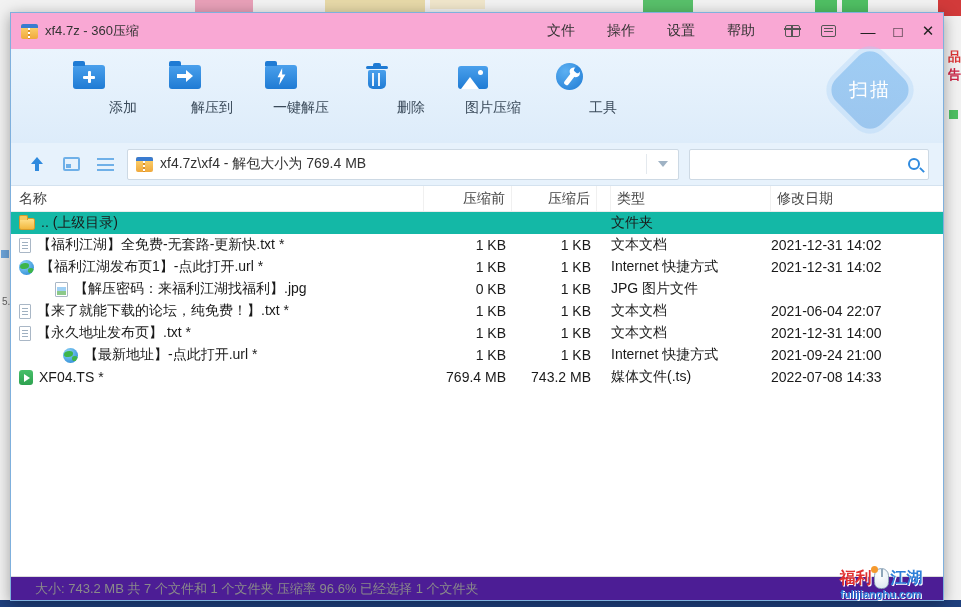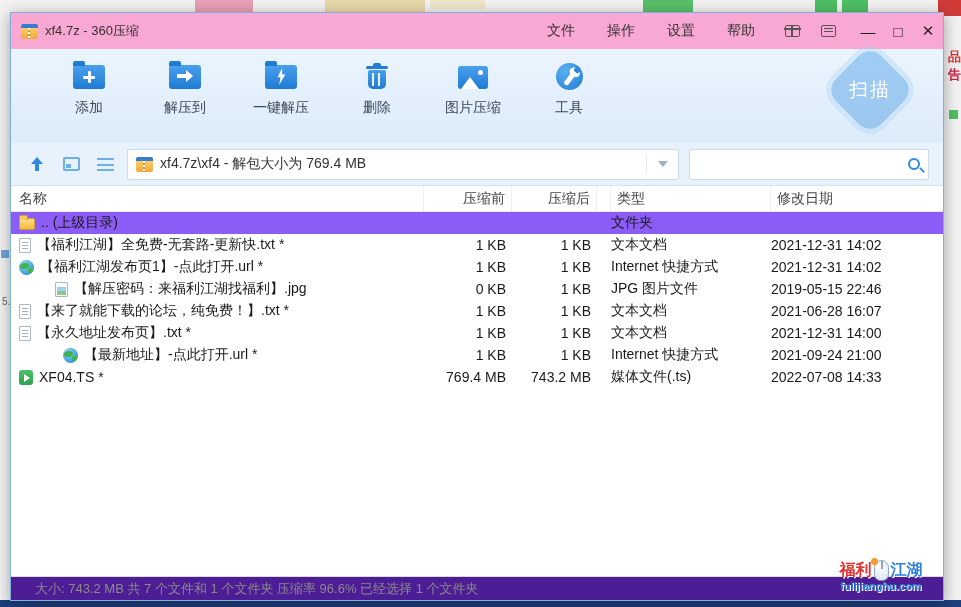--- a/index.html
+++ b/index.html
@@ -26,21 +26,21 @@
   .gift:before { content:''; position:absolute; left:-2px; top:2px; right:-2px; height:2px; background:#555; }
   .gift:after { content:''; position:absolute; left:5px; top:0; bottom:0; width:2px; background:#555; }
   .feedback { width:15px; height:12px; border:1.5px solid #555; border-radius:2px; position:relative; }
   .feedback:after { content:''; position:absolute; left:2px; right:2px; top:2px; height:5px;
     background:repeating-linear-gradient(to bottom,#555 0 1px,transparent 1px 3px); }
   .win-controls { display:flex; margin-left:10px; }
   .win-btn { width:30px; height:30px; display:flex; align-items:center; justify-content:center; font-size:15px; color:#222; }
 
   
   .toolbar { height:94px; background:linear-gradient(#eaf4fd,#ddecfa); display:flex; align-items:flex-start; padding:8px 0 0 30px; position:relative; flex:0 0 auto; }
-  .tool-btn { width:96px; text-align:center; cursor:default; }
+  .tool-btn { width:96px; text-align:right; cursor:default; }
   .tool-label { font-size:14px; color:#3a4a5a; }
   .tbi { width:38px; height:38px; position:relative; margin:0 auto 4px; }
   .fold { position:absolute; left:3px; top:8px; width:32px; height:24px; background:linear-gradient(#4aa0ec,#1f7bd4); border-radius:3px; }
   .fold:before { content:''; position:absolute; top:-4px; left:0; width:12px; height:5px; background:#1f7bd4; border-radius:2px 2px 0 0; }
   .plus { position:absolute; left:13px; top:14px; width:12px; height:12px; }
   .plus:before { content:''; position:absolute; left:5px; top:0; width:3px; height:12px; background:#fff; border-radius:1px; }
   .plus:after { content:''; position:absolute; left:0; top:5px; width:12px; height:3px; background:#fff; border-radius:1px; }
   .arrow-r { position:absolute; left:11px; top:17px; width:9px; height:4px; background:#fff; }
   .arrow-r:after { content:''; position:absolute; left:9px; top:-4px; border-left:7px solid #fff; border-top:6px solid transparent; border-bottom:6px solid transparent; }
   .bolt { position:absolute; left:13px; top:11px; width:13px; height:17px; background:#fff;
@@ -87,21 +87,21 @@
   .mag:after { content:''; position:absolute; left:9px; top:9px; width:6px; height:2px; background:#2f8ade; transform:rotate(45deg); }
 
   
   .content { flex:1; background:#fff; border-top:1px solid #d4e2ef; overflow:hidden; position:relative; }
   .grid-row { display:grid; grid-template-columns:26px minmax(0,1fr) 88px 85px 14px 160px 172px; align-items:center; }
   .list-header { height:26px; border-bottom:1px solid #ebebeb; color:#444; font-size:14px; }
   .hcell { height:100%; display:flex; align-items:center; border-right:1px solid #f0f0f0; padding:0 6px; }
   .h-name { grid-column:1 / 3; padding-left:8px; }
   .h-right { justify-content:flex-end; }
   .file-row { height:22px; font-size:14px; color:#1a1a1a; cursor:default; }
-  .file-row.sel { background:#8b5cf6; }
+  .file-row.sel { background:#14b8a6; }
   .cell-name { display:flex; align-items:center; gap:6px; padding-left:8px; white-space:nowrap; overflow:hidden; }
   .cell-num { text-align:right; padding-right:6px; }
   .cell-type, .cell-date { text-align:left; white-space:nowrap; }
 
   .fi { flex:0 0 auto; position:relative; }
   .icon-folder { width:16px; height:12px; background:linear-gradient(#ffe08a,#f2b83f); border:1px solid #d99b2a; border-radius:2px; margin-top:2px; }
   .icon-folder:before { content:''; position:absolute; top:-4px; left:-1px; width:7px; height:4px; background:#f5c95e; border:1px solid #d99b2a; border-bottom:none; border-radius:2px 2px 0 0; }
   .icon-text { width:12px; height:15px; background:#fff; border:1px solid #a9b7c6; border-radius:1px; }
   .icon-text:after { content:''; position:absolute; left:2px; right:2px; top:3px; height:9px;
     background:repeating-linear-gradient(to bottom,#9fb0c0 0 1px,transparent 1px 3px); }
@@ -112,21 +112,21 @@
   .icon-jpg:after { content:''; position:absolute; left:1px; right:1px; top:4px; bottom:1px;
     background:linear-gradient(180deg,#9fd0f5 55%,#8cc98a 55%); }
   .icon-media { width:14px; height:15px; background:linear-gradient(#49c06a,#2da14f); border-radius:3px; }
   .icon-media:after { content:''; position:absolute; left:5px; top:4px; border-left:6px solid #fff; border-top:4px solid transparent; border-bottom:4px solid transparent; }
 
   
   .statusbar { height:24px; background:#4c1d95; border-top:1px solid #dcdcdc; display:flex; align-items:center; padding:0 24px; flex:0 0 auto; }
   .status-text { font-size:13px; color:#8a8a8a; }
 
   
-  .wm { position:absolute; right:14px; bottom:8px; width:96px; text-align:center; }
+  .wm { position:absolute; right:14px; bottom:0; width:96px; text-align:center; }
   .wm-row { display:flex; align-items:center; justify-content:center; gap:2px; }
   .wm-red { color:#e03030; font-size:16px; font-weight:bold; text-shadow:1px 1px 0 #fff; }
   .wm-blue { color:#2d7fd8; font-size:16px; font-weight:bold; text-shadow:1px 1px 0 #fff; }
   .wm-mouse { width:15px; height:21px; background:radial-gradient(circle at 40% 30%,#fff,#d9e5ef); border:1px solid #8fa6ba; border-radius:8px 8px 7px 7px; position:relative; }
   .wm-mouse:before { content:''; position:absolute; left:-4px; top:-3px; width:7px; height:7px; background:#f59a2e; border-radius:50%; }
   .wm-mouse:after { content:''; position:absolute; left:6px; top:0; width:2px; height:8px; background:#8fa6ba; }
   .wm-domain { font-size:11px; font-weight:bold; color:#2d7fd8; text-shadow:1px 1px 0 #fff; margin-top:-1px; }
 </style>
 </head>
 <body>
@@ -287,33 +287,32 @@
 
     <div class="grid-row file-row">
       <div class="cell-name" style="grid-column:1/3;margin-left:36px;">
           <span class="fi icon-jpg"></span>
           <span>【解压密码：来福利江湖找福利】.jpg</span>
         </div>
       <div class="cell-num">0 KB</div>
       <div class="cell-num">1 KB</div>
       <div></div>
       <div class="cell-type">JPG 图片文件</div>
-      <div class="cell-date">2019-05-15 22:46</div>
     </div>
 
     <div class="grid-row file-row">
       <div class="cell-name" style="grid-column:1/3;">
           <span class="fi icon-text"></span>
           <span>【来了就能下载的论坛，纯免费！】.txt *</span>
         </div>
       <div class="cell-num">1 KB</div>
       <div class="cell-num">1 KB</div>
       <div></div>
       <div class="cell-type">文本文档</div>
-      <div class="cell-date">2021-06-28 16:07</div>
+      <div class="cell-date">2021-06-04 22:07</div>
     </div>
 
     <div class="grid-row file-row">
       <div class="cell-name" style="grid-column:1/3;">
           <span class="fi icon-text"></span>
           <span>【永久地址发布页】.txt *</span>
         </div>
       <div class="cell-num">1 KB</div>
       <div class="cell-num">1 KB</div>
       <div></div>

